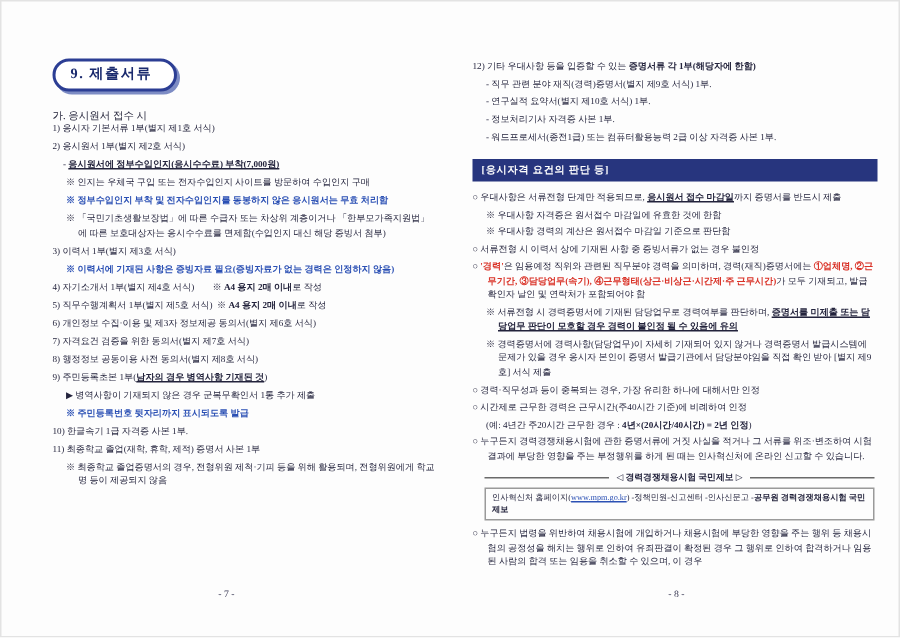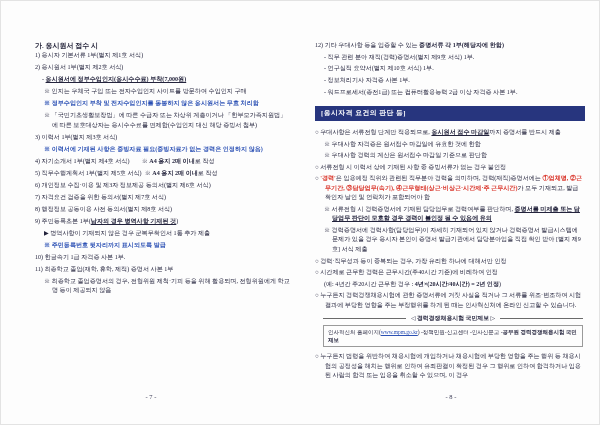--- a/index.html
+++ b/index.html
@@ -13,21 +13,21 @@
   #page-left{left:0;width:300px;padding:38px 10px 0 34px;}
   #page-right{left:300px;width:300px;padding:40px 16px 0 14px;}
 
   
   .title-box{
     display:inline-block;border:2px solid #2c3e94;border-radius:12px;
     box-shadow:2px 2px 0 #7d8cc4;padding:2px 14px 3px 10px;margin-bottom:9px;
     font-size:9.5px;font-weight:bold;color:#1a2a6e;letter-spacing:1px;
     background:#fff;
   }
-  .section-heading{font-size:7px;font-weight:bold;margin:2px 0 0 0;color:#1c1c33;}
+  .section-heading{font-size:7px;font-weight:normal;margin:2px 0 0 0;color:#1c1c33;}
 
   .line{font-size:6.1px;line-height:1.55;white-space:pre-wrap;margin-bottom:2.6px;}
   #page-right .line{margin-bottom:2.2px;}
   .l0{padding-left:10px;text-indent:-10px;}
   .l1{margin-left:9px;padding-left:8px;text-indent:-8px;}
   .l1b{margin-left:7px;padding-left:8px;text-indent:-8px;}
 
   .b{font-weight:bold;}
   .bu{font-weight:bold;text-decoration:underline;}
   .blue{color:#2b50b4;font-weight:bold;}
@@ -48,20 +48,23 @@
     position:absolute;bottom:26px;left:0;width:100%;text-align:center;
     font-size:6.5px;color:#3a3a55;
   }
 </style>
 </head>
 <body>
 
 <div id="canvas">
 
   <div class="page" id="page-left">
+    <div class="title-box">
+      <span>9. 제출서류</span>
+    </div>
     <div class="section-heading">가. 응시원서 접수 시</div>
     <div>
         <div class="line l0"><span>1) 응시자 기본서류 1부(별지 제1호 서식)</span></div>
         <div class="line l0"><span>2) 응시원서 1부(별지 제2호 서식)</span></div>
         <div class="line l1b"><span>- </span><span class="bu">응시원서에 정부수입인지(응시수수료) 부착(7,000원)</span></div>
         <div class="line l1"><span>※ 인지는 우체국 구입 또는 전자수입인지 사이트를 방문하여 수입인지 구매</span></div>
         <div class="line l1"><span class="blue">※ </span><span class="blue">정부수입인지 부착 및 전자수입인지를 동봉하지 않은 응시원서는 무효 처리함</span></div>
         <div class="line l1"><span>※ 「국민기초생활보장법」에 따른 수급자 또는 차상위 계층이거나 「한부모가족지원법」에 따른 보호대상자는 응시수수료를 면제함(수입인지 대신 해당 증빙서 첨부)</span></div>
         <div class="line l0"><span>3) 이력서 1부(별지 제3호 서식)</span></div>
         <div class="line l1"><span class="blue">※ </span><span class="blue">이력서에 기재된 사항은 증빙자료 필요(증빙자료가 없는 경력은 인정하지 않음)</span></div>

